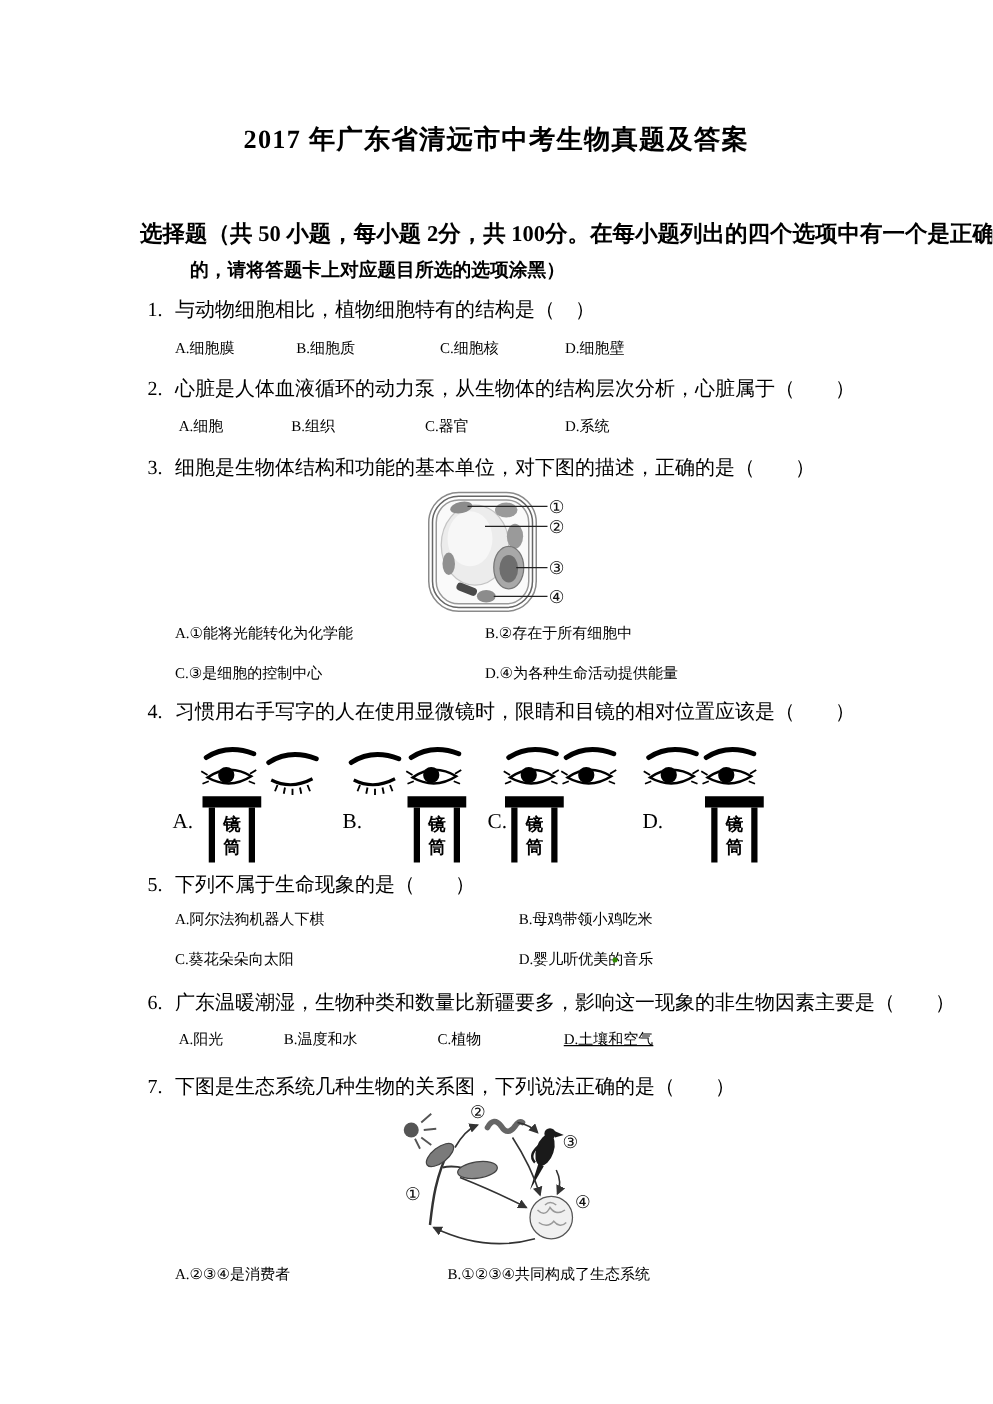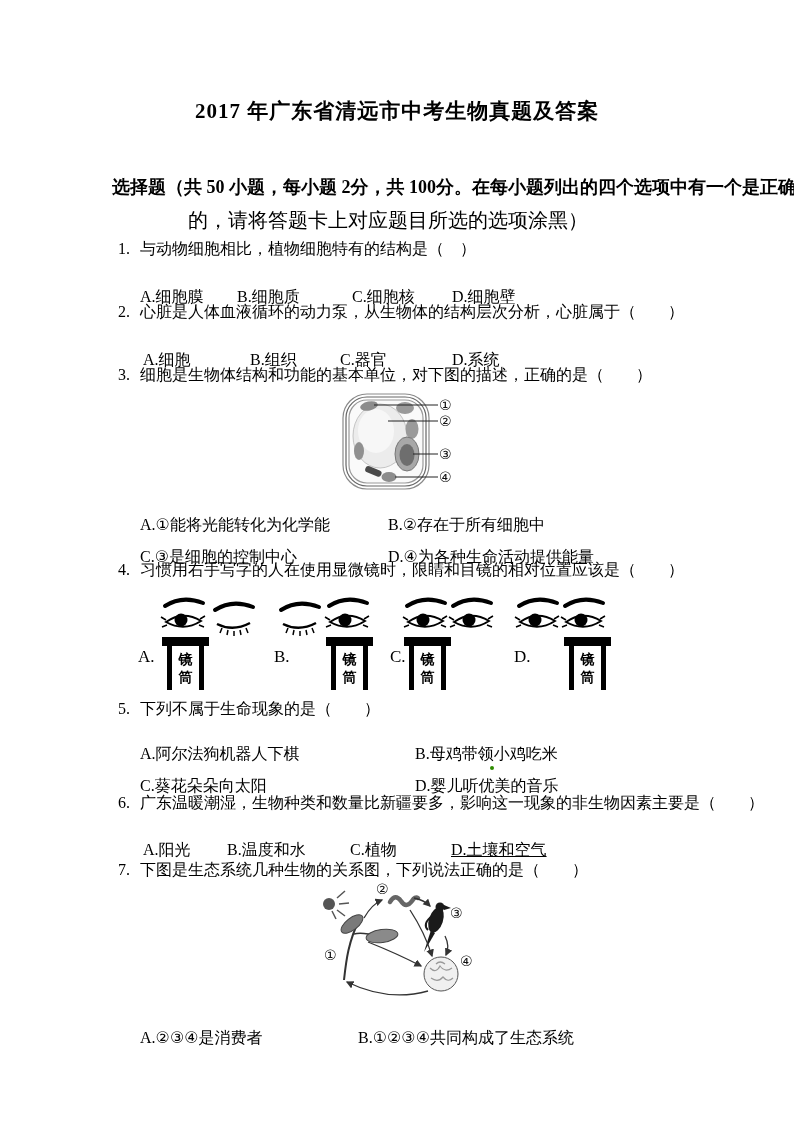--- a/index.html
+++ b/index.html
@@ -17,26 +17,26 @@
   .subtitle {
     position:absolute; top:145px; left:0; width:100%;
     text-align:center; font-size:16px; white-space:nowrap;
   }
   .sec-line1 {
     position:absolute; left:112px; top:175px;
     font-size:18px; font-weight:bold; white-space:nowrap;
   }
   .sec-line2 {
     position:absolute; left:152px; top:207px;
-    font-size:20px; font-weight:normal; white-space:nowrap;margin-left:36px;
+    font-size:15px; font-weight:bold; white-space:nowrap;
   }
   .q { position:absolute; font-size:16px; white-space:nowrap; line-height:1.25; }
   .qno { display:inline-block; min-width:14px; }
   .qtext { margin-left:8px; }
-  .opt { position:absolute; font-size:16px; white-space:nowrap; line-height:1.25;margin-top:16px; }
+  .opt { position:absolute; font-size:12px; white-space:nowrap; line-height:1.25; }
   .fig { position:absolute; }
   svg text { font-family:"Liberation Serif","DejaVu Sans",serif; }
   .fig-label { font-size:14px; fill:#111; }
   .eye-label { font-size:17px; fill:#000; }
   .tube-char { font-size:14px; font-weight:bold; fill:#000; text-anchor:middle; }
   .green-dot {
     position:absolute; left:490px; top:766px; width:4px; height:4px;
     border-radius:50%;
   }
 </style>
@@ -50,21 +50,21 @@
   <div class="sec-line2">的，请将答题卡上对应题目所选的选项涂黑）</div>
 
   <div id="questions-root">
       <div class="q" style="left: 118px; top: 239px;"><span class="qno">1.</span><span class="qtext">与动物细胞相比，植物细胞特有的结构是（　）</span></div>
       <span class="opt" style="left: 140px; top: 271px;">A.细胞膜</span>
       <span class="opt" style="left: 237px; top: 271px;">B.细胞质</span>
       <span class="opt" style="left: 352px; top: 271px;">C.细胞核</span>
       <span class="opt" style="left: 452px; top: 271px;">D.细胞壁</span>
       <div class="q" style="left: 118px; top: 302px;"><span class="qno">2.</span><span class="qtext">心脏是人体血液循环的动力泵，从生物体的结构层次分析，心脏属于（　　）</span></div>
       <span class="opt" style="left: 143px; top: 334px;">A.细胞</span>
-      <span class="opt" style="left: 250px; top: 334px;">B.组织</span>
+      <span class="opt" style="left: 233px; top: 334px;">B.组织</span>
       <span class="opt" style="left: 340px; top: 334px;">C.器官</span>
       <span class="opt" style="left: 452px; top: 334px;">D.系统</span>
       <div class="q" style="left: 118px; top: 365px;"><span class="qno">3.</span><span class="qtext">细胞是生物体结构和功能的基本单位，对下图的描述，正确的是（　　）</span></div>
       <span class="opt" style="left: 140px; top: 499px;">A.①能将光能转化为化学能</span>
       <span class="opt" style="left: 388px; top: 499px;">B.②存在于所有细胞中</span>
       <span class="opt" style="left: 140px; top: 531px;">C.③是细胞的控制中心</span>
       <span class="opt" style="left: 388px; top: 531px;">D.④为各种生命活动提供能量</span>
       <div class="q" style="left: 118px; top: 560px;"><span class="qno">4.</span><span class="qtext">习惯用右手写字的人在使用显微镜时，限睛和目镜的相对位置应该是（　　）</span></div>
       <div class="q" style="left: 118px; top: 699px;"><span class="qno">5.</span><span class="qtext">下列不属于生命现象的是（　　）</span></div>
       <span class="opt" style="left: 140px; top: 728px;">A.阿尔法狗机器人下棋</span>

